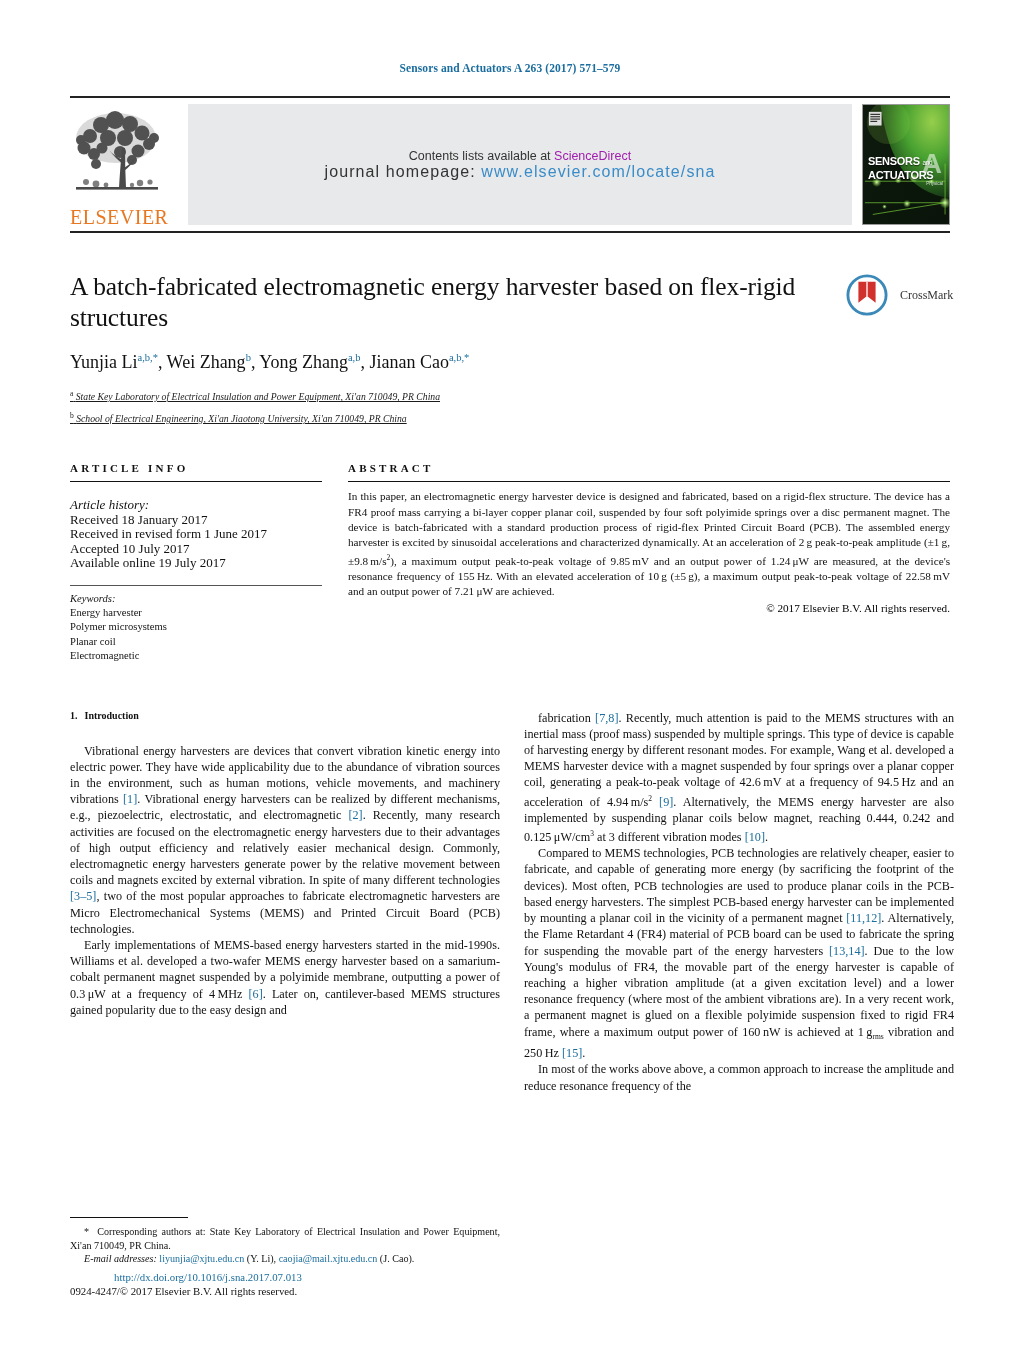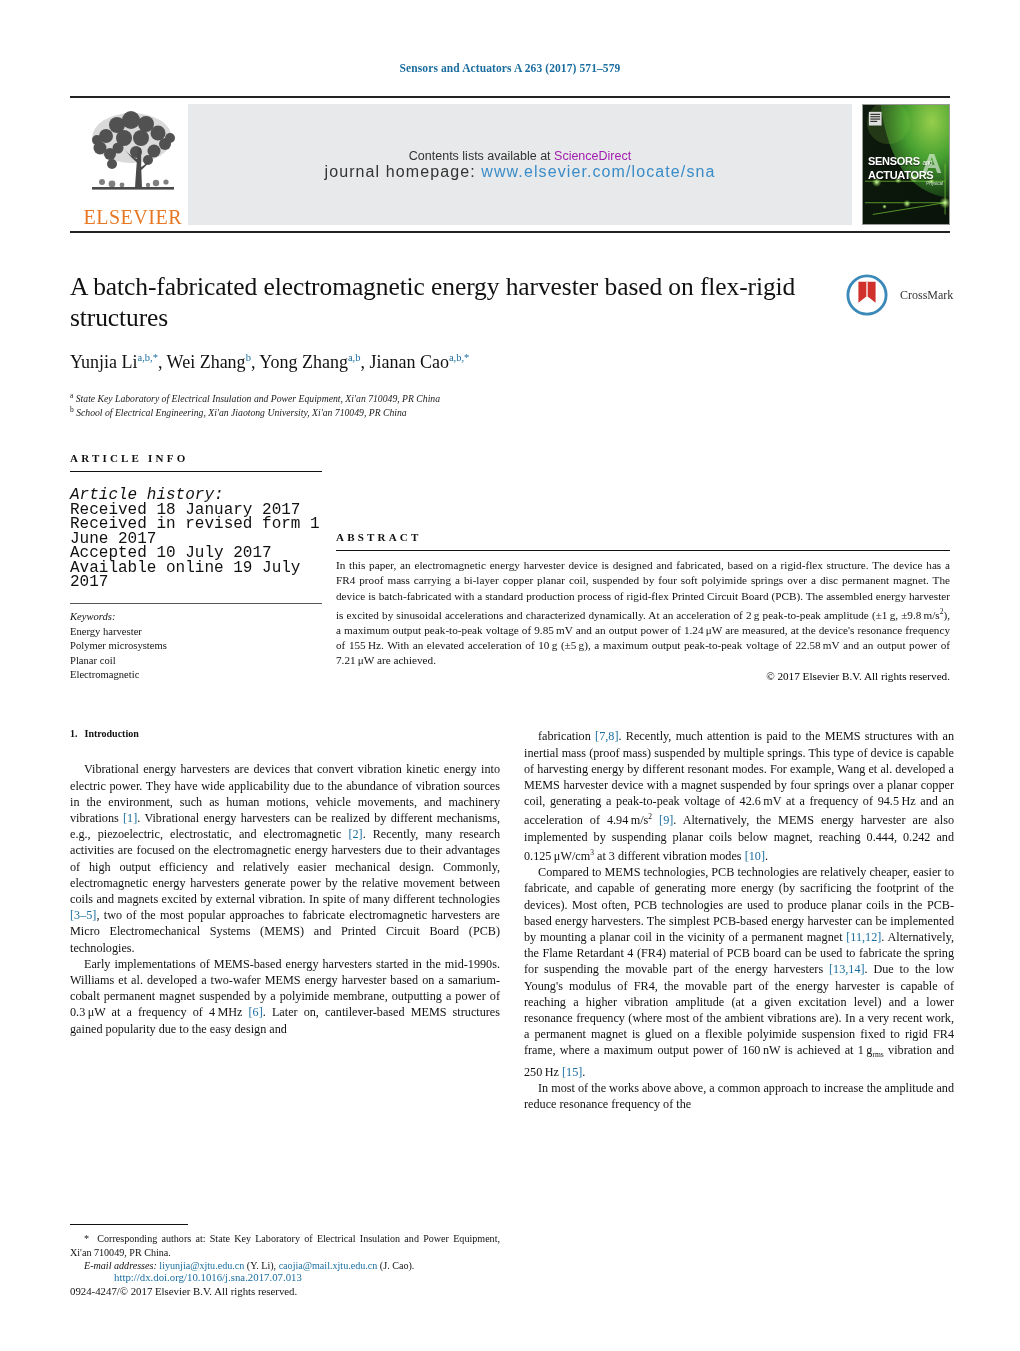--- a/index.html
+++ b/index.html
@@ -29,21 +29,21 @@
     margin-top:22px;
     border-top:2px solid #222;
     border-bottom:2px solid #222;
     height:137px;
     display:flex;
     align-items:stretch;
   }
   .elsevier-logo {
     width:112px; flex:0 0 112px;
     display:flex; flex-direction:column;
-    align-items:flex-end; justify-content:flex-end;
+    align-items:flex-start; justify-content:flex-end;
     padding-bottom:4px;
   }
   .tree-svg { width:96px; height:98px; display:block; }
   .elsevier-word {
     font-family:"Liberation Serif", serif;
     color:#E87722;
     font-size:20px;
     letter-spacing:.5px;
     line-height:1;
     margin-top:1px;
@@ -119,67 +119,66 @@
     letter-spacing:-.1px;
   }
   .authors {
     font-family:"Liberation Serif", serif;
     font-size:18px;
     margin-top:19px;
     color:#111;
   }
   .authors sup { font-size:10.5px; color:#1a6d9e; vertical-align:super; }
   .affils {
-    margin-top:17px;
+    margin-top:11px;
     font-family:"Liberation Serif", serif;
     font-style:italic;
     font-size:9.7px;
-    line-height:11px;
+    line-height:19px;
     color:#1b1b1b;
+    text-decoration:underline;
   }
   .affils sup { font-style:normal; font-size:7.5px; }
 
   .crossmark {
     position:absolute; right:0; top:2px;
     width:104px; height:44px;
     display:flex; align-items:center; gap:12px;
   }
   .cm-badge { width:42px; height:42px; flex:0 0 42px; }
   .cm-label {
     font-family:"Liberation Serif", serif;
     font-size:12px; color:#333;
   }
 
   
   .info-abs {
     margin-top:34px;
     display:flex;
-    gap:14px;
-    align-items:flex-end;
+    gap:26px;
   }
   .col-info { width:252px; flex:0 0 252px; }
   .col-abs  { flex:1 1 auto; }
 
   .sec-head {
     font-family:"Liberation Serif", serif;
     font-size:11px;
     font-weight:bold;
     letter-spacing:3.2px;
     color:#111;
     margin-bottom:7px;
   }
   .rule { border-top:1px solid #111; }
   .rule-thin { border-top:1px solid #555; }
 
   .hist {
-    font-size:16px;
+    font-size:13px;
     line-height:14.4px;
     padding-top:16px;
     color:#111;
-    font-family:Liberation Mono, monospace;
   }
   .hist .lbl { font-style:italic; }
   .kw {
     font-size:10.6px;
     line-height:14.4px;
     padding-top:6px;
     color:#111;
   }
   .kw .lbl { font-style:italic; }
   .kw-gap { height:14px; }
@@ -221,21 +220,21 @@
     text-indent:14px;
     color:#111;
     -webkit-hyphens:auto; hyphens:auto;
   }
   p.para + p.para { margin-top:0; }
   .ref { color:#1a6d9e; }
 
   
   .footnotes {
     position:absolute;
-    left:0; bottom:16px;
+    left:0; bottom:4px;
     width:430px;
     font-family:Liberation Serif, serif;
   }
   .fn-rule { width:118px; border-top:1px solid #111; margin-bottom:7px; }
   .fn {
     font-size:10.1px;
     line-height:13.4px;
     text-align:justify;
     color:#111;
   }

